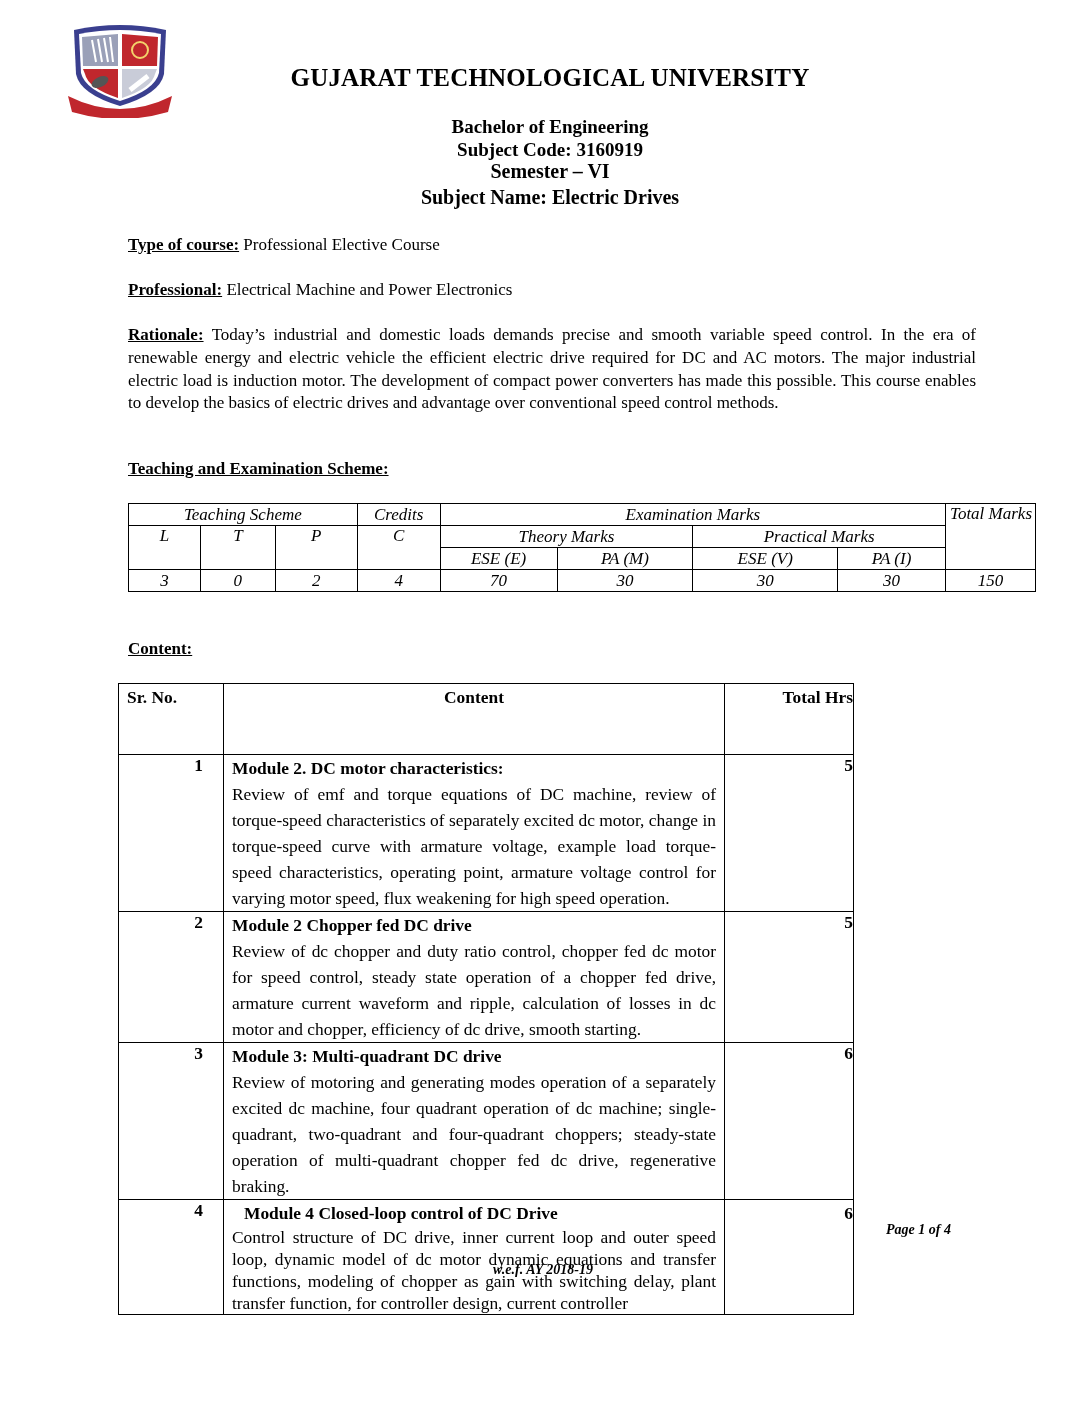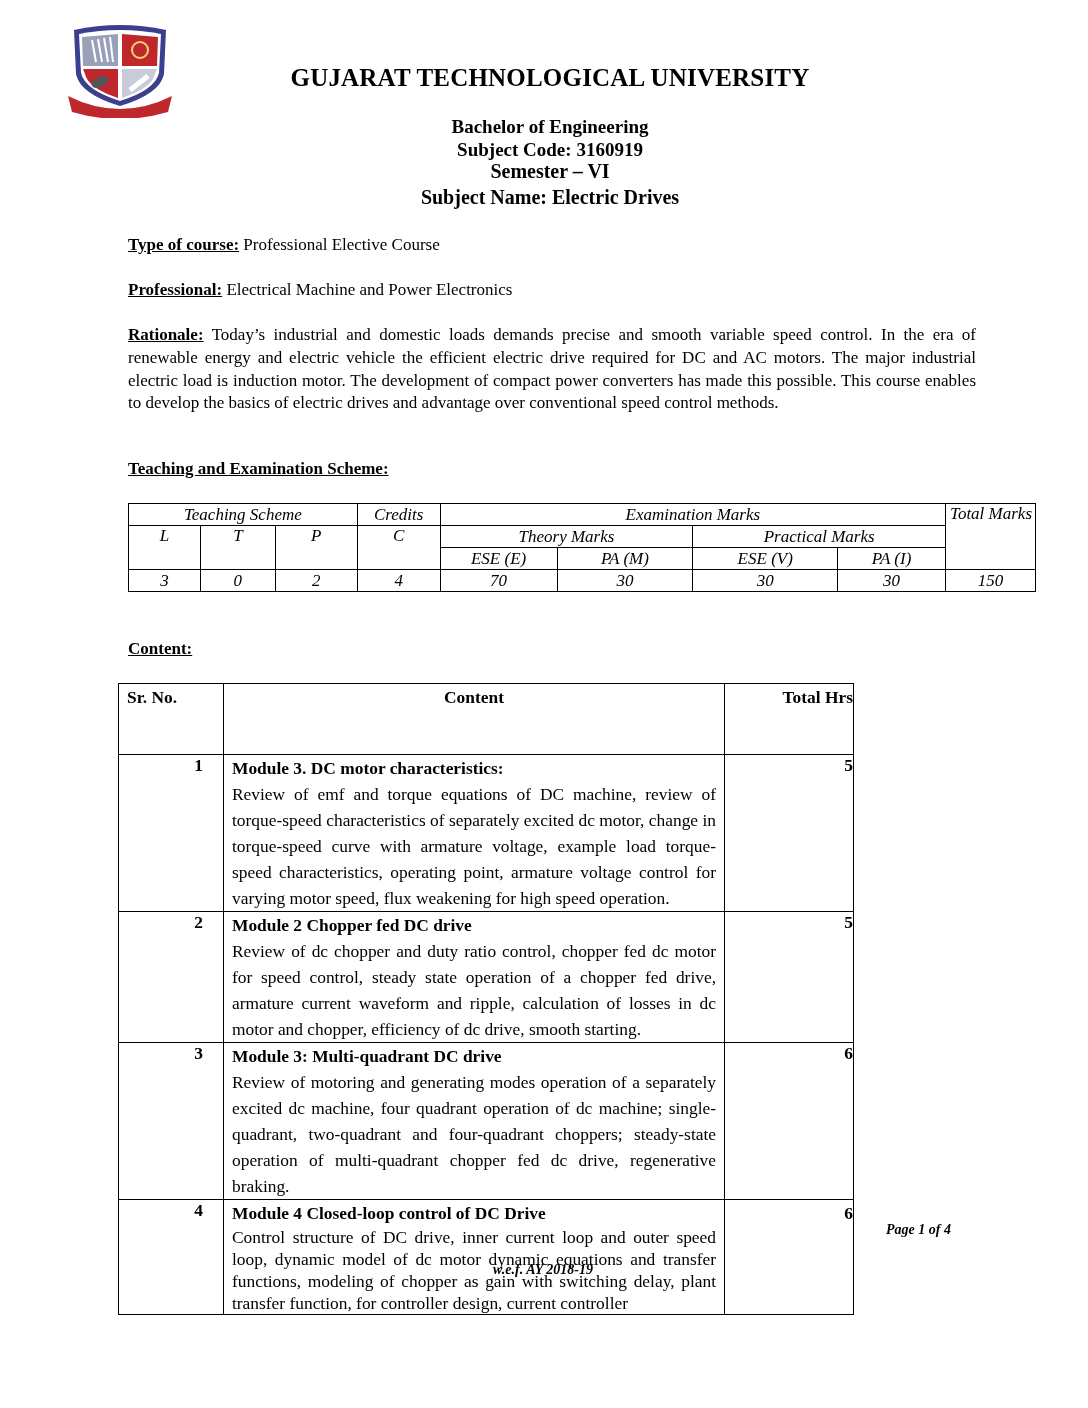--- a/index.html
+++ b/index.html
@@ -128,21 +128,21 @@
 <table id="content">
   <tbody>
       <tr class="head">
     <td class="sr">Sr. No.</td>
     <td class="ct">Content</td>
     <td class="hr">Total Hrs</td>
   </tr>
   <tr>
     <td class="sr">1</td>
     <td class="ct">
-      <span class="mtitle">Module 3. DC motor characteristics:</span>
+      <span class="mtitle">Module 2. DC motor characteristics:</span>
       <span>Review of emf and torque equations of DC machine, review of torque-speed characteristics of separately excited dc motor, change in torque-speed curve with armature voltage, example load torque-speed characteristics, operating point, armature voltage control for varying motor speed, flux weakening for high speed operation.</span>
     </td>
     <td class="hr">5</td>
   </tr>
   <tr>
     <td class="sr">2</td>
     <td class="ct">
       <span class="mtitle">Module 2 Chopper fed DC drive</span>
       <span>Review of dc chopper and duty ratio control, chopper fed dc motor for speed control, steady state operation of a chopper fed drive, armature current waveform and ripple, calculation of losses in dc motor and chopper, efficiency of dc drive, smooth starting.</span>
     </td>
@@ -152,21 +152,21 @@
     <td class="sr">3</td>
     <td class="ct">
       <span class="mtitle">Module 3: Multi-quadrant DC drive</span>
       <span>Review of motoring and generating modes operation of a separately excited dc machine, four quadrant operation of dc machine; single-quadrant, two-quadrant and four-quadrant choppers; steady-state operation of multi-quadrant chopper fed dc drive, regenerative braking.</span>
     </td>
     <td class="hr">6</td>
   </tr>
   <tr class="last">
     <td class="sr">4</td>
     <td class="ct">
-      <span class="mtitle" style="line-height:26px;">Module 4 Closed-loop control of DC Drive</span>
+      <span class="mtitle" style="line-height:26px;margin-left:12px;">Module 4 Closed-loop control of DC Drive</span>
       <span>Control structure of DC drive, inner current loop and outer speed loop, dynamic model of dc motor dynamic equations and transfer functions, modeling of chopper as gain with switching delay, plant transfer function, for controller design, current controller</span>
     </td>
     <td class="hr" style="line-height:26px;">6</td>
   </tr>
 </tbody>
   </table>
 
 <div class="abs foot pg">Page 1 of 4</div>
 <div class="abs foot wef">w.e.f. AY 2018-19</div>
 

